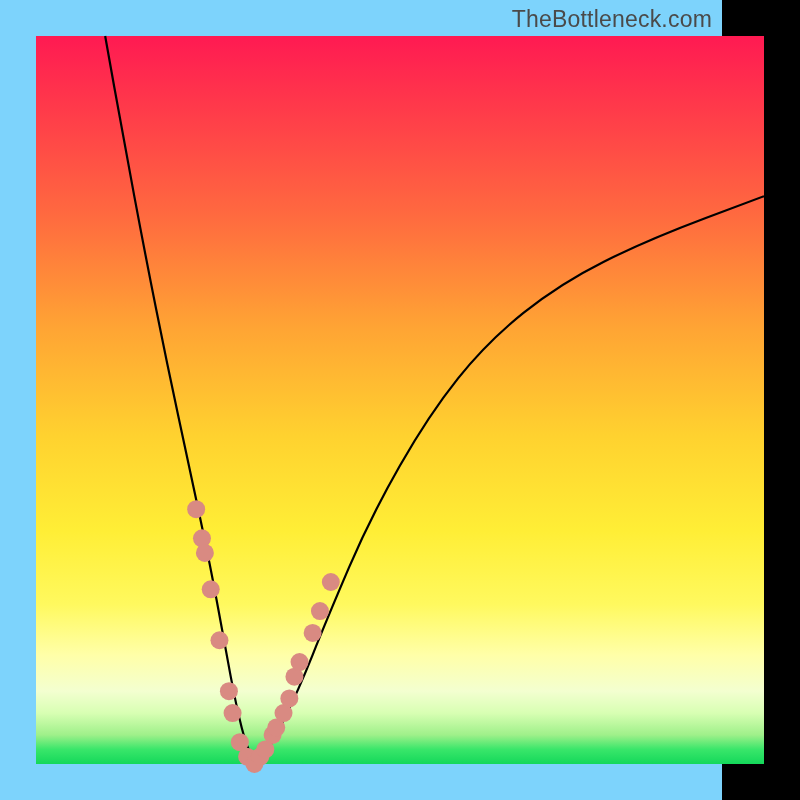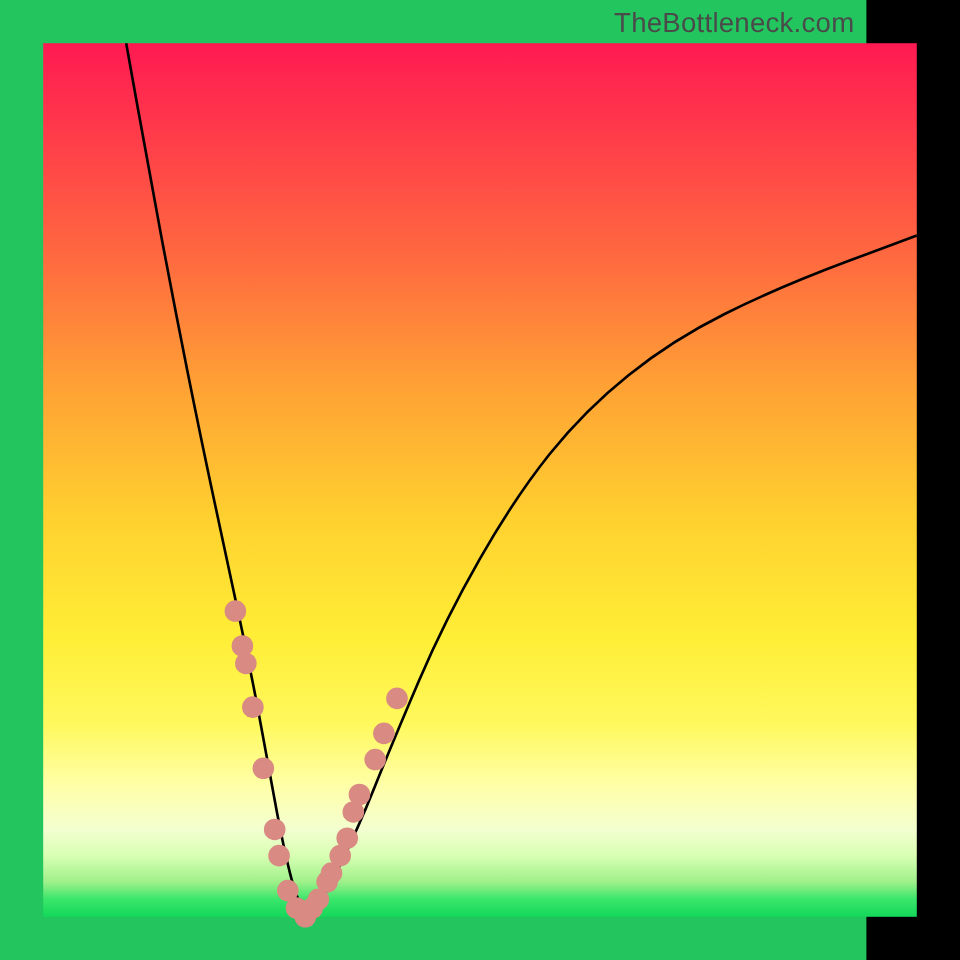--- a/index.html
+++ b/index.html
@@ -8,21 +8,21 @@
     width: 800px;
     height: 800px;
     overflow: hidden;
     background: #000;
     font-family: Arial, Helvetica, sans-serif;
   }
   .frame {
     position: absolute;
     left: 0; top: 0;
     width: 722px; height: 800px;
-    background: #22c55e;
+    background: #7dd3fc;
   }
   .plot-area {
     position: absolute;
     left: 36px;
     top: 36px;
     width: 728px;
     height: 728px;
     
     background: linear-gradient(to bottom,
       #ff1a52 0%,

